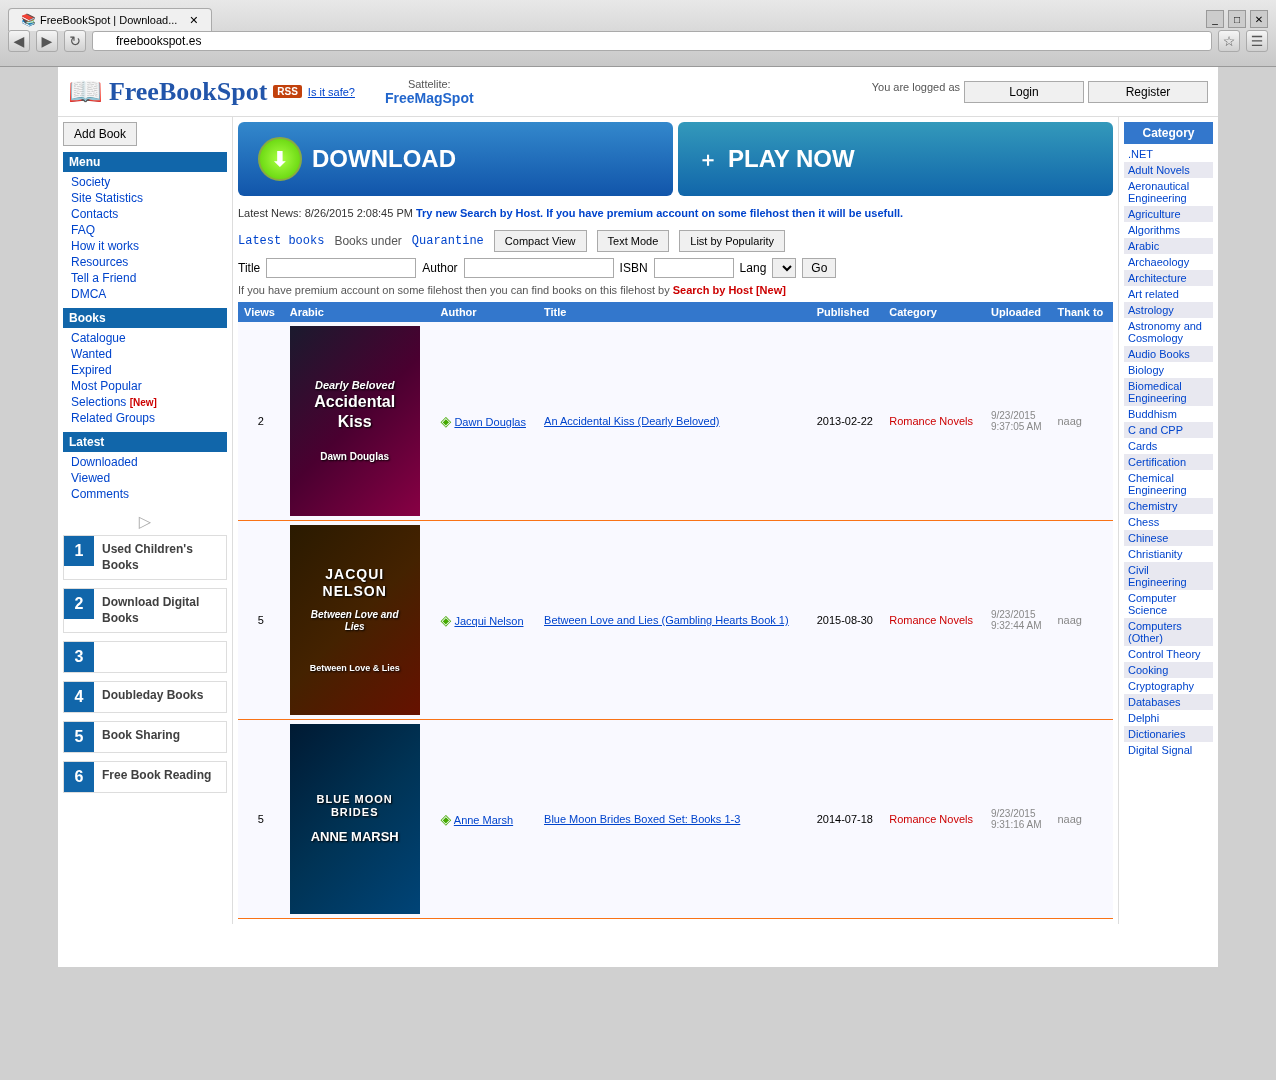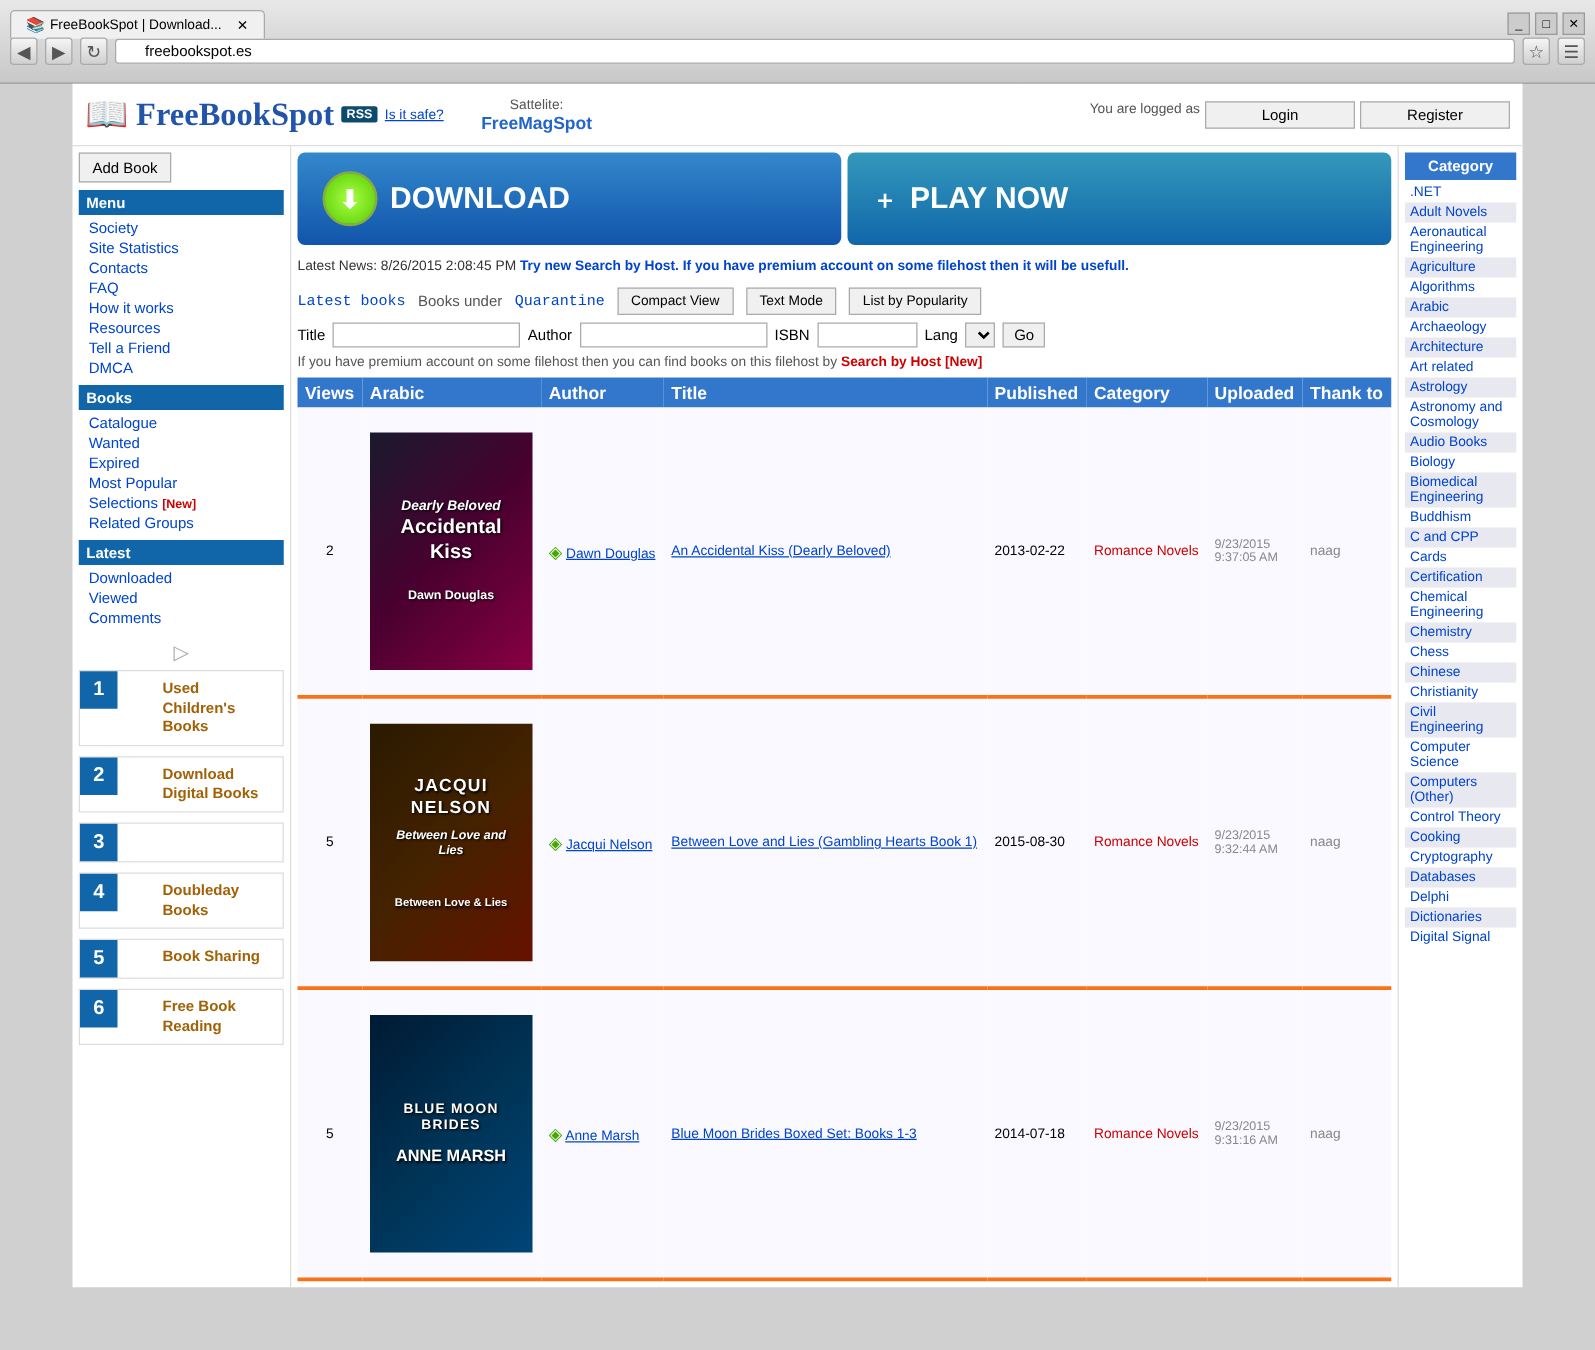--- a/index.html
+++ b/index.html
@@ -16,21 +16,21 @@
     .win-btn { width: 18px; height: 18px; background: #ccc; border: 1px solid #999; cursor: pointer; display: flex; align-items: center; justify-content: center; font-size: 10px; }
 
     
     .page-wrapper { background: white; width: 1160px; margin: 0 auto; min-height: 900px; }
 
     
     .site-header { display: flex; align-items: center; padding: 8px 10px; border-bottom: 1px solid #ddd; gap: 10px; }
     .logo-area { display: flex; align-items: center; gap: 6px; }
     .logo-text { font-size: 26px; font-weight: bold; color: #2255aa; font-family: Georgia, serif; }
     .logo-icon { font-size: 28px; }
-    .rss-badge { background: #0c4a6e; color: white; font-size: 10px; font-weight: bold; padding: 1px 4px; border-radius: 2px; }
+    .rss-badge { background: #c2410c; color: white; font-size: 10px; font-weight: bold; padding: 1px 4px; border-radius: 2px; }
     .safe-link { color: #0044cc; font-size: 11px; text-decoration: underline; cursor: pointer; }
     .satellite-area { text-align: center; font-size: 11px; color: #555; margin-left: 20px; }
     .satellite-link { color: #2266cc; font-size: 14px; font-weight: bold; text-decoration: none; }
     .header-right { margin-left: auto; display: flex; flex-direction: row; gap: 4px; }
     .logged-as { font-size: 11px; color: #555; text-align: center; }
     .auth-btn { background: #f0f0f0; border: 1px solid #aaa; padding: 3px 20px; font-size: 12px; cursor: pointer; width: 120px; }
 
     
     .main-layout { display: flex; }
 
@@ -40,21 +40,21 @@
     .menu-header { background: #1166aa; color: white; font-weight: bold; padding: 3px 6px; font-size: 12px; margin-bottom: 2px; }
     .menu-link { display: block; color: #0044cc; text-decoration: none; padding: 1px 8px; font-size: 12px; }
     .books-header { background: #1166aa; color: white; font-weight: bold; padding: 3px 6px; font-size: 12px; margin: 6px 0 2px; }
     .latest-header { background: #1166aa; color: white; font-weight: bold; padding: 3px 6px; font-size: 12px; margin: 6px 0 2px; }
     .badge-new { color: #cc0000; font-size: 10px; font-weight: bold; }
 
     
     .ad-section { margin-top: 10px; }
     .ad-item { display: flex; align-items: flex-start; margin-bottom: 8px; border: 1px solid #ddd; }
     .ad-num { background: #1166aa; color: white; font-size: 16px; font-weight: bold; padding: 6px 10px; min-width: 30px; text-align: center; }
-    .ad-text { padding: 6px 8px; font-size: 12px; font-weight: bold; color: #a16207; line-height: 1.3; margin-left: 28px; }
+    .ad-text { padding: 6px 8px; font-size: 12px; font-weight: bold; color: #404040; line-height: 1.3; }
     .ad-play-icon { font-size: 16px; color: #aaa; margin: 5px 0; }
 
     
     .content-area { flex: 1; padding: 5px; }
 
     
     .banner-area { display: flex; gap: 5px; margin-bottom: 8px; }
     .download-banner { background: linear-gradient(to bottom, #3388cc, #1155aa); color: white; font-size: 24px; font-weight: bold; padding: 15px 20px; flex: 1; display: flex; align-items: center; gap: 10px; cursor: pointer; border-radius: 6px; }
     .download-icon { width: 44px; height: 44px; background: radial-gradient(circle, #aaff44, #55cc00); border-radius: 50%; display: flex; align-items: center; justify-content: center; font-size: 20px; border: 2px solid #88aa44; }
     .play-banner { background: linear-gradient(to bottom, #3399bb, #1166aa); color: white; font-size: 24px; font-weight: bold; padding: 15px 20px; flex: 1; display: flex; align-items: center; gap: 10px; cursor: pointer; border-radius: 6px; }
@@ -77,22 +77,22 @@
     .go-btn { background: #f0f0f0; border: 1px solid #aaa; padding: 2px 8px; font-size: 12px; cursor: pointer; }
     .lang-select { border: 1px solid #aaa; font-size: 12px; padding: 1px; }
 
     
     .filehost-bar { font-size: 11px; color: #555; margin-bottom: 6px; }
     .filehost-link { color: #cc0000; font-weight: bold; cursor: pointer; }
     .new-badge { color: #cc0000; font-weight: bold; }
 
     
     .books-table { width: 100%; border-collapse: collapse; font-size: 11px; }
-    .books-table th { background: #3377cc; color: white; padding: 4px 6px; text-align: left; font-size: 14px; }
-    .books-table td { padding: 20px 6px; vertical-align: middle; border-bottom: 3px solid #f97316; }
+    .books-table th { background: #3377cc; color: white; padding: 4px 6px; text-align: left; font-size: 11px; }
+    .books-table td { padding: 4px 6px; vertical-align: middle; border-bottom: 1px solid #f97316; }
     .book-row td { background: #f9f9ff; }
     .cover-img { width: 130px; height: 190px; background: #888; display: flex; align-items: center; justify-content: center; font-size: 10px; color: white; overflow: hidden; position: relative; }
     .cover-gradient-1 { background: linear-gradient(135deg, #1a1a2e, #4a0030, #880044); }
     .cover-gradient-2 { background: linear-gradient(135deg, #2a1a00, #442200, #661100); }
     .cover-gradient-3 { background: linear-gradient(135deg, #001a33, #003355, #004477); }
     .cover-title { font-size: 13px; font-weight: bold; color: white; text-align: center; padding: 10px; text-shadow: 1px 1px 2px black; line-height: 1.2; }
     .book-link { color: #0044cc; text-decoration: underline; cursor: pointer; font-size: 11px; }
     .cat-link { color: #cc0000; font-size: 11px; cursor: pointer; }
     .verified-icon { color: #44aa00; font-size: 14px; }
     .upload-info { font-size: 10px; color: #888; white-space: nowrap; margin-top: 12px; }

